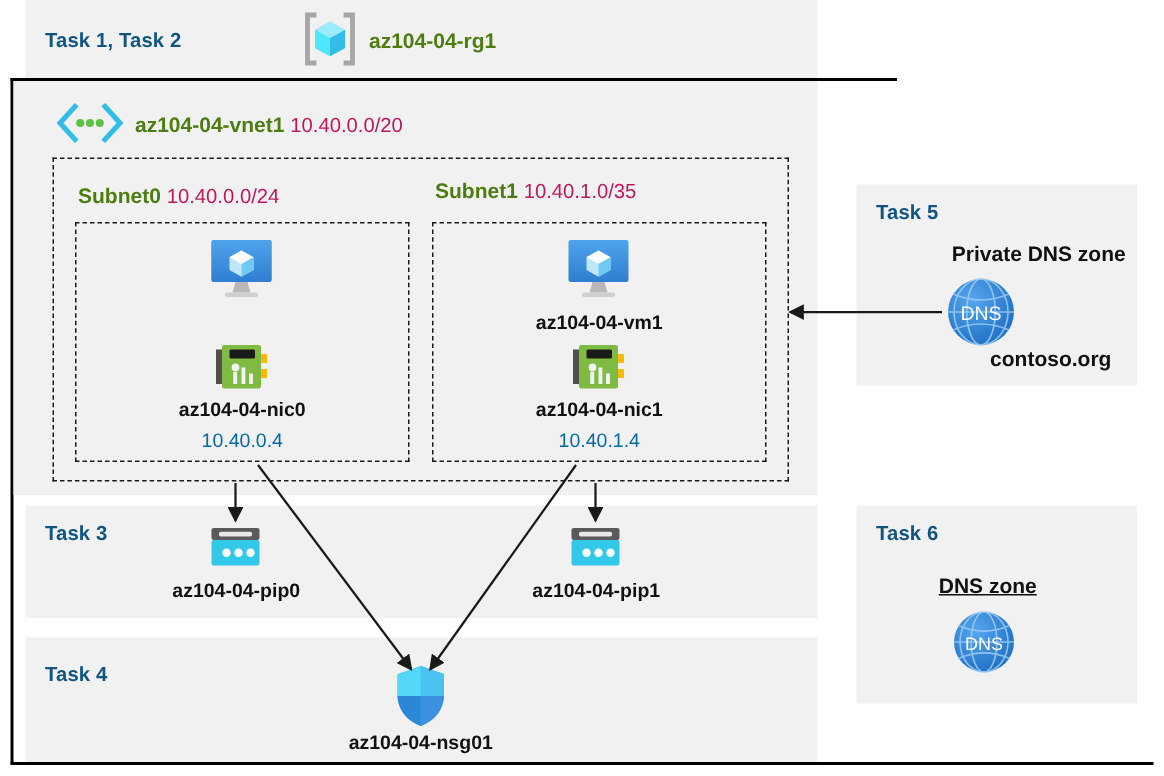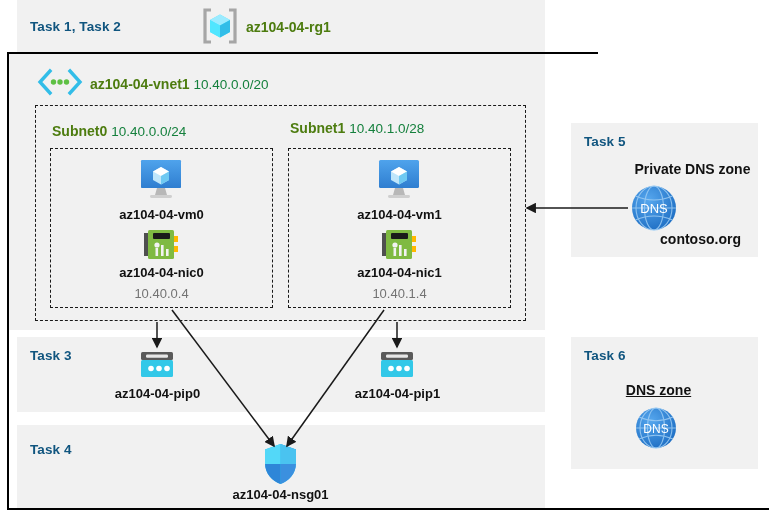--- a/index.html
+++ b/index.html
@@ -21,23 +21,23 @@
     position:absolute;
     font-size:13.5px;font-weight:bold;color:#10557f;
     letter-spacing:.1px;white-space:nowrap;
   }
 
   
   .dashed{position:absolute;border:1.5px dashed #1a1a1a;box-sizing:border-box;}
 
   
   .title-bold{font-size:14px;font-weight:bold;color:#4d7c0f;white-space:nowrap;}
-  .title-reg{font-size:13.5px;font-weight:normal;color:#15803d;white-space:nowrap;}
+  .title-reg{font-size:13.5px;font-weight:normal;color:#be185d;white-space:nowrap;}
   .node-label{position:absolute;font-size:13px;font-weight:bold;color:#111;white-space:nowrap;text-align:center;}
-  .node-sub{position:absolute;font-size:13px;font-weight:normal;color:#737373;white-space:nowrap;text-align:center;}
+  .node-sub{position:absolute;font-size:13px;font-weight:normal;color:#0369a1;white-space:nowrap;text-align:center;}
   .hdr{position:absolute;white-space:nowrap;}
 
   
   svg.lines{position:absolute;left:0;top:0;width:776px;height:517px;overflow:visible;pointer-events:none;}
 
   .icon{position:absolute;}
 </style>
 </head>
 <body>
 
@@ -98,41 +98,40 @@
             <stop offset="1" stop-color="#2f7ed0"></stop>
         </linearGradient>
       </defs>
       <polygon points="23,9 31,13.5 31,22 23,26.5 15,22 15,13.5" fill="#bfe6fb"></polygon>
       <polygon points="23,9 31,13.5 23,18 15,13.5" fill="#ffffff"></polygon>
       <polygon points="23,18 31,13.5 31,22 23,26.5" fill="#6fc9f2"></polygon>
       <path d="M19 30 h8 l2 7 h-12 z" fill="#b8b8b8"></path>
       <rect x="12" y="37" width="22" height="3" rx="1.4" fill="#cfcfcf"></rect>
     </svg>
   </div>
-  <div class="node-label" style="left:80px;top:207px;width:163px;">az104-04-vm0</div>
 
   <div class="icon" style="left:142px;top:228px;width:38px;height:33px;">
     <svg width="38" height="33" viewBox="0 0 38 33">
       <rect x="2" y="5" width="5" height="23" fill="#4f4f4f"></rect>
       <rect x="31" y="8" width="5" height="6" fill="#ffb900"></rect>
       <rect x="31" y="18" width="5" height="6" fill="#ffb900"></rect>
       <rect x="6" y="2" width="26" height="29" rx="1.5" fill="#7fba42"></rect>
       <rect x="11" y="5" width="17" height="6" rx="1" fill="#1a1a1a"></rect>
       <circle cx="15" cy="17" r="2.6" fill="#f2f2f2"></circle>
       <rect x="13.5" y="20" width="2.6" height="8" fill="#f2f2f2"></rect>
       <rect x="19" y="17" width="2.6" height="11" fill="#f2f2f2"></rect>
       <rect x="24" y="21" width="2.6" height="7" fill="#f2f2f2"></rect>
     </svg>
   </div>
   <div class="node-label" style="left:80px;top:265px;width:163px;">az104-04-nic0</div>
   <div class="node-sub" style="left:80px;top:286px;width:163px;">10.40.0.4</div>
 
   <div class="hdr" style="left:290px;top:119px;">
     <span class="title-bold">Subnet1 </span>
-    <span class="title-reg">10.40.1.0/28</span>
+    <span class="title-reg">10.40.1.0/35</span>
   </div>
   <div class="dashed" style="left:288px;top:148px;width:223px;height:160px;"></div>
 
   <div class="icon" style="left:376px;top:158px;width:46px;height:42px;">
     <svg width="46" height="42" viewBox="0 0 46 42">
       <rect x="3" y="2" width="40" height="28" rx="1.5" fill="url(#vmg1)"></rect>
       <defs>
         <linearGradient id="vmg1" x1="0" y1="0" x2="0" y2="1">
           <stop offset="0" stop-color="#4fa3ec"></stop>
             <stop offset="1" stop-color="#2f7ed0"></stop>

